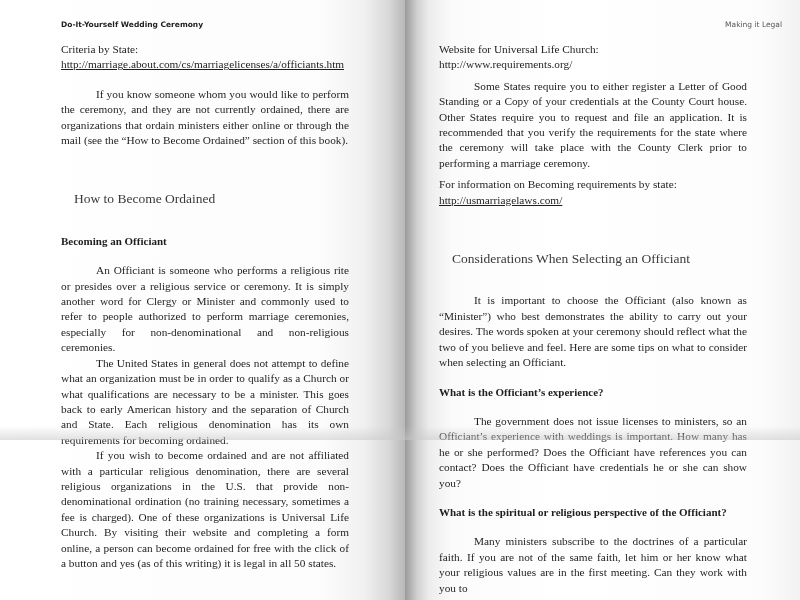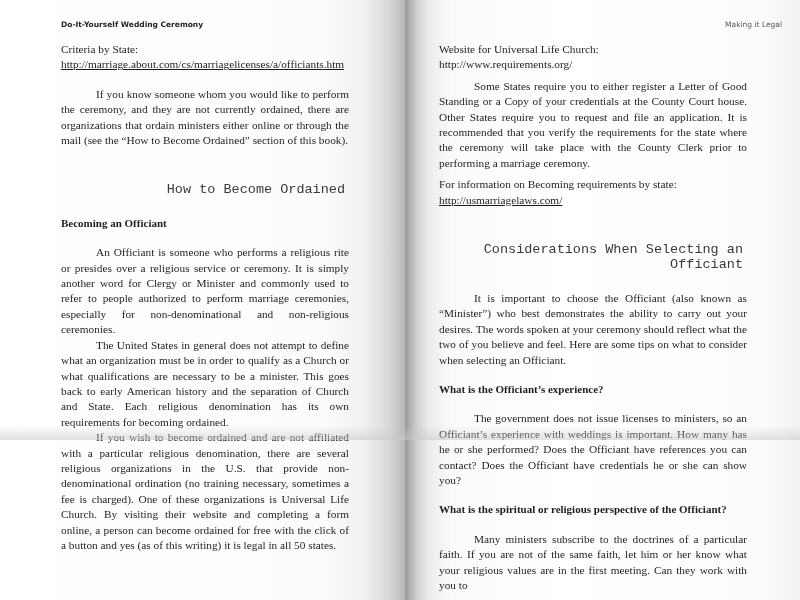--- a/index.html
+++ b/index.html
@@ -35,22 +35,22 @@
     .left .content { left: 61px; width: 288px; }
     .right .content { left: 34px; width: 308px; }
 
     p { margin: 0; }
     .indent { text-indent: 35px; }
     .link { text-decoration: underline; }
     .gap-sm { height: 6px; }
     .gap-md { height: 14px; }
     .gap-lg { height: 30px; }
     h2 {
-      font-family: Liberation Mono, monospace; font-weight: normal;
-      font-size: 13.5px; color: #3a3a3a; text-align: right; margin: 4px;
+      font-family: Liberation Serif, serif; font-weight: normal;
+      font-size: 13.5px; color: #3a3a3a; text-align: left; margin: 13px;
     }
     h3 { font-size: 11px; font-weight: bold; margin: 0; }
   </style>
 </head>
 <body>
 
 <div class="spread">
 
   <div class="page left">
     <div class="running-head">Do-It-Yourself Wedding Ceremony</div>

